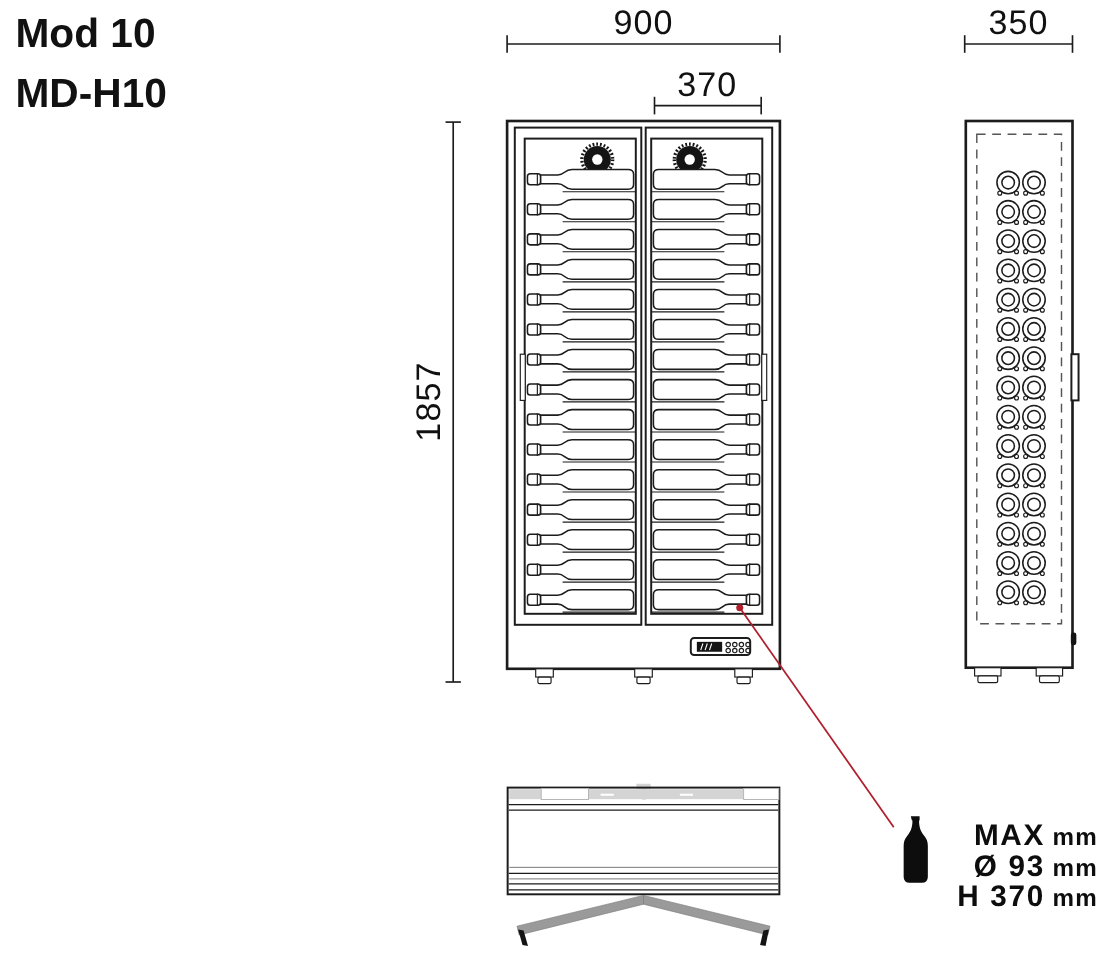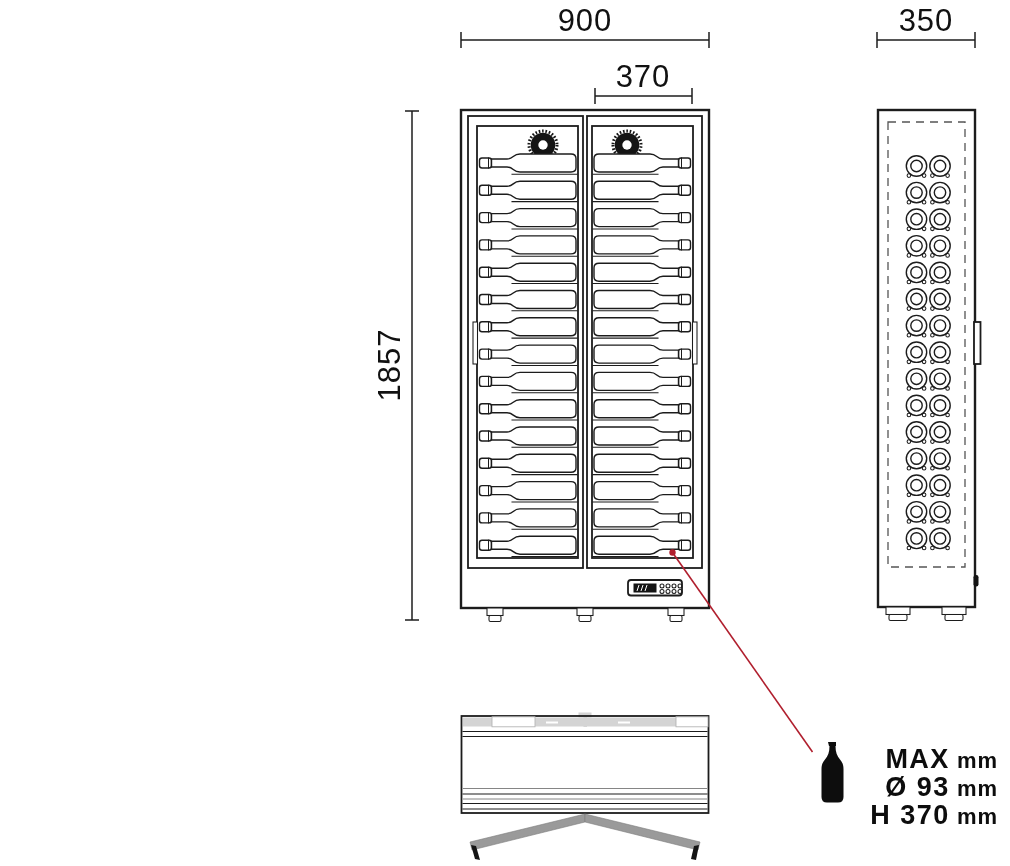--- a/index.html
+++ b/index.html
@@ -17,20 +17,24 @@
   .dimtxt{font-family:"Liberation Sans",sans-serif;font-size:31px;fill:#111;letter-spacing:1px;}
   .spectxt{font-family:"Liberation Sans",sans-serif;font-size:27px;font-weight:bold;fill:#0d0d0d;letter-spacing:1.5px;}
   .specunit{font-size:22px;letter-spacing:1px;}
   .gray{fill:#d4d4d4;stroke:none;}
 </style>
 </head>
 <body>
 
 <div class="canvas">
 
+  <div class="title">
+    <div>Mod 10</div>
+    <div>MD-H10</div>
+  </div>
 
   <svg id="drawing" width="1010" height="866" viewBox="0 0 1010 866">
 
     <g>
       <line class="dim" x1="461" y1="40" x2="709" y2="40"></line>
       <line class="dim" x1="461" y1="32" x2="461" y2="48"></line>
       <line class="dim" x1="709" y1="32" x2="709" y2="48"></line>
       <text class="dimtxt" x="585" y="31" text-anchor="middle">900</text>
     </g>
 

